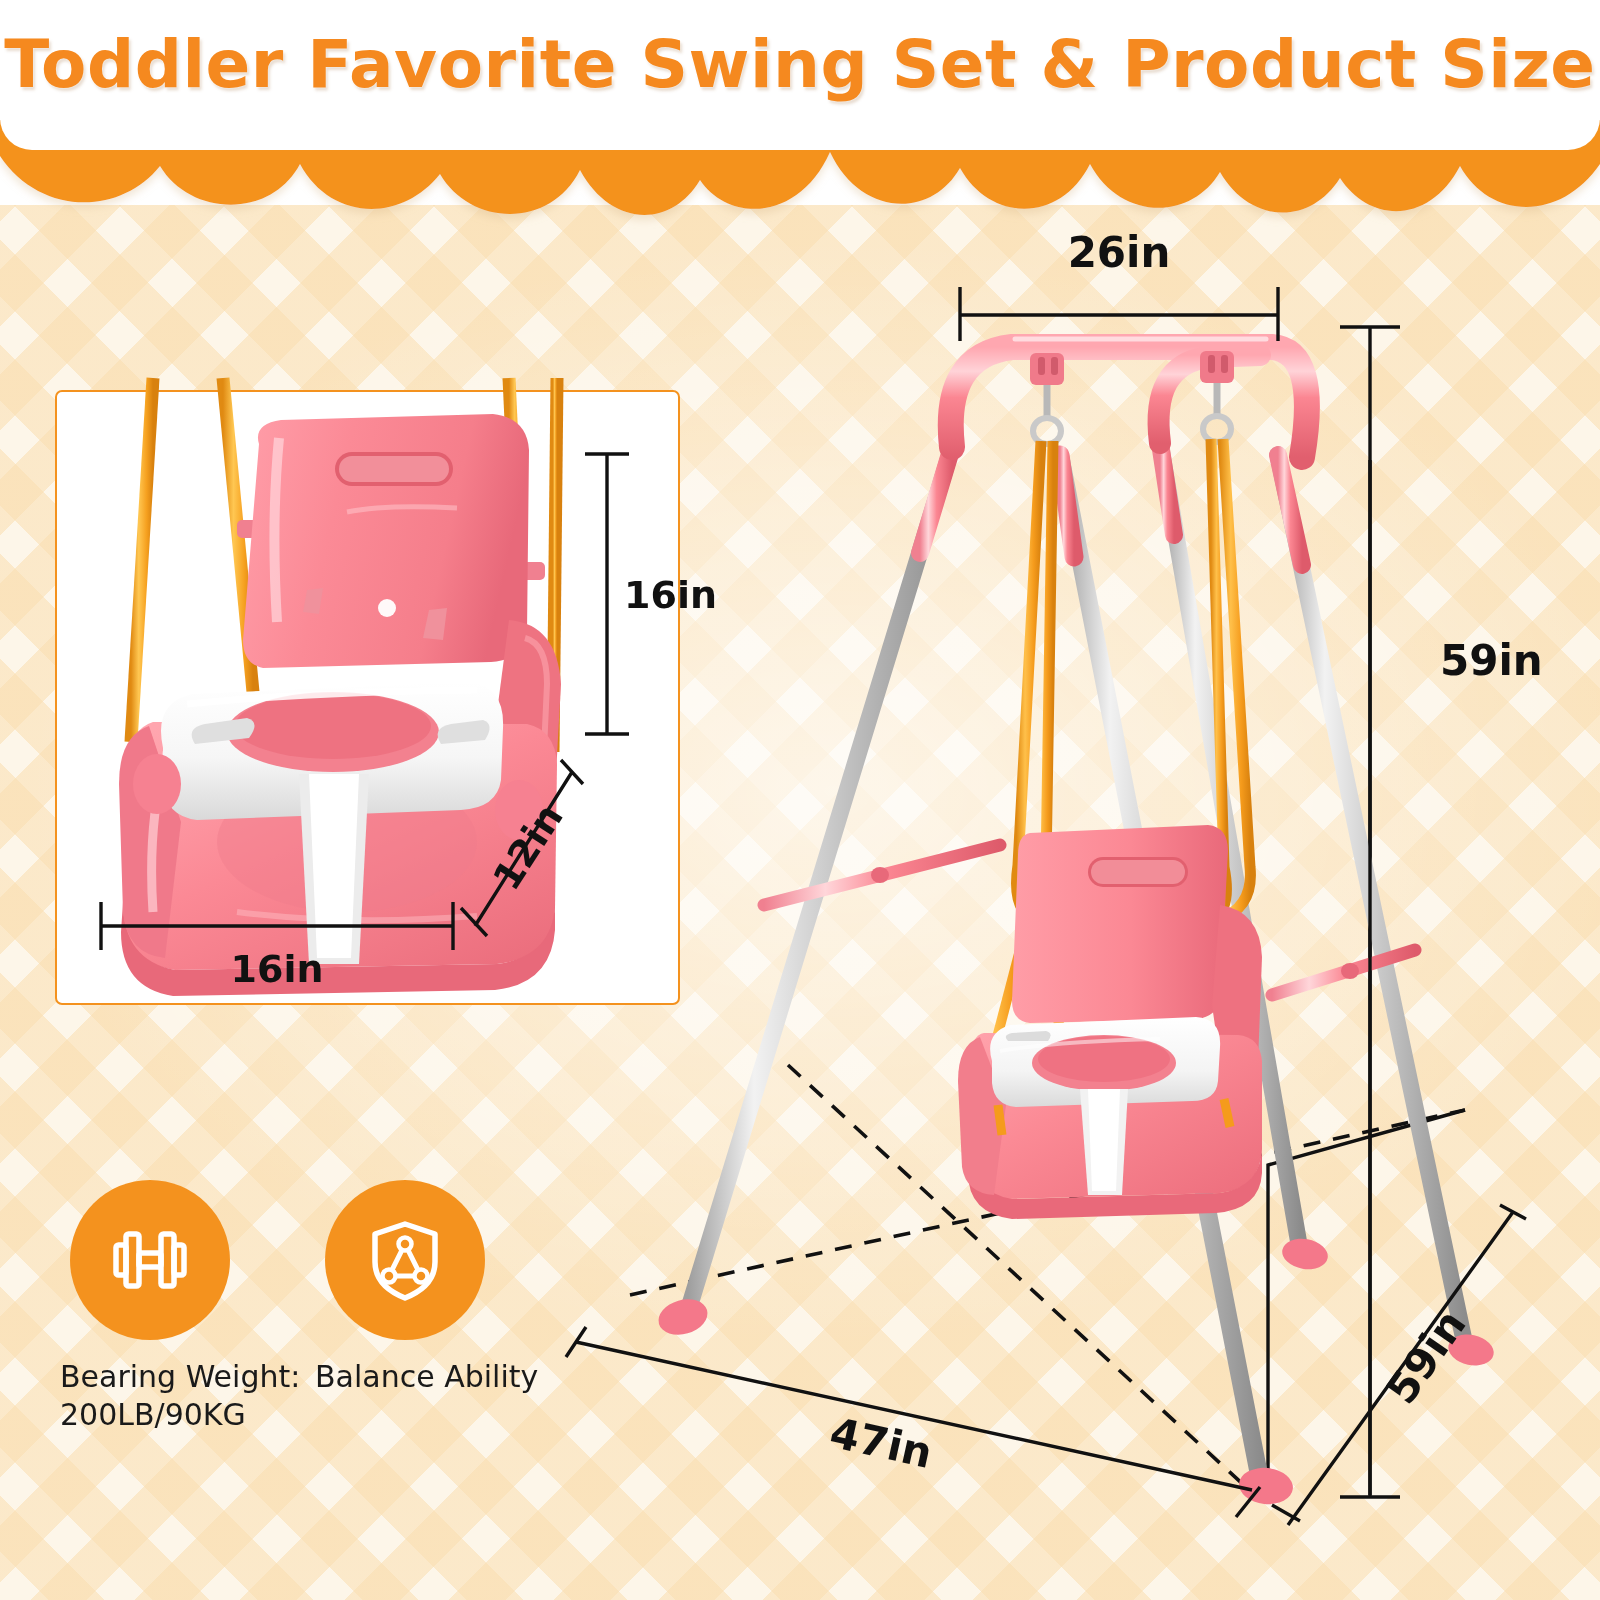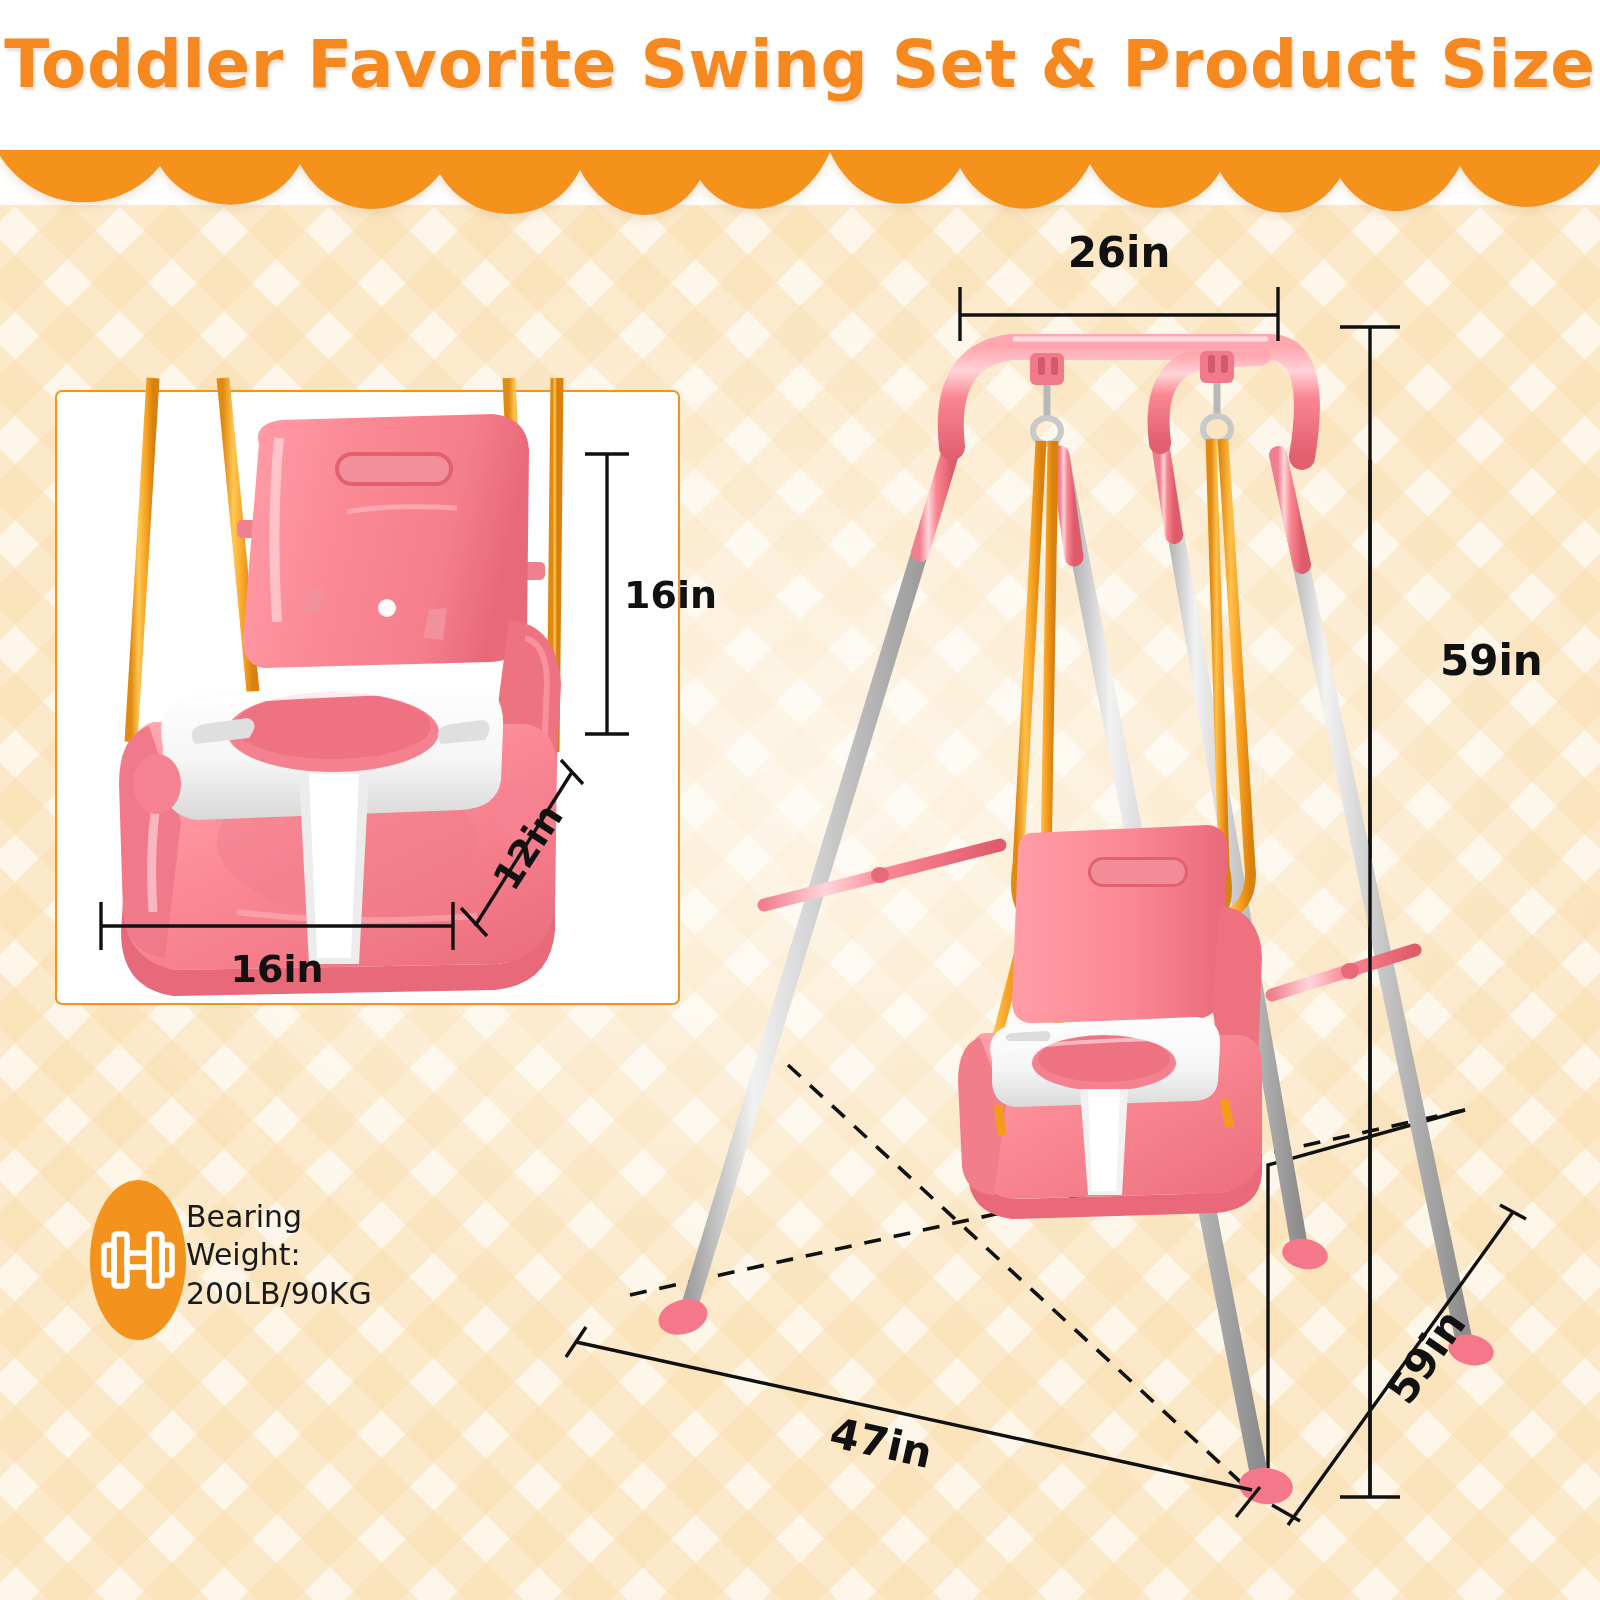--- a/index.html
+++ b/index.html
@@ -19,20 +19,21 @@
     overflow: hidden;
   }
 
   
   #header-band {
     position: absolute;
     left: 0; top: 0;
     width: 1600px; height: 150px;
     background: #ffffff;
     z-index: 40;
+    border-radius: 32px;
   }
 
   #page-title {
     position: absolute;
     left: 0; top: 26px;
     width: 1600px;
     text-align: center;
     font-family: "DejaVu Sans", sans-serif;
     font-weight: bold;
     font-size: 66px;
@@ -110,23 +111,22 @@
     position: absolute;
     left: 60px; top: 1180px;
     width: 520px; height: 300px;
     display: flex;
     gap: 70px;
     z-index: 25;
   }
   .feature {
     width: 185px;
     display: flex;
-    flex-direction: row;
+    flex-direction: column;
     align-items: flex-start;
-    margin-left: 20px;
   }
   .feature-circle {
     width: 160px; height: 160px;
     border-radius: 50%;
     background: #F4921E;
     display: flex;
     align-items: center;
     justify-content: center;
     margin-left: 10px;
   }
@@ -467,20 +467,34 @@
             <rect x="37" y="41" width="22" height="14" rx="2"></rect>
           </g>
         </svg>
       </div>
       <div class="feature-label">
         <span>Bearing Weight:</span><br>
         <span>200LB/90KG</span>
       </div>
     </div>
 
+    <div class="feature">
+      <div class="feature-circle">
+        <svg width="96" height="96" viewBox="0 0 96 96">
+          <path d="M 48 12 L 78 22 L 78 50 Q 78 74 48 86 Q 18 74 18 50 L 18 22 Z" fill="none" stroke="#FFFFFF" stroke-width="5.5" stroke-linejoin="round"></path>
+          <path d="M 48 32 L 64 64 L 32 64 Z" fill="none" stroke="#FFFFFF" stroke-width="5"></path>
+          <circle cx="48" cy="32" r="6.5" fill="#F4921E" stroke="#FFFFFF" stroke-width="4.5"></circle>
+          <circle cx="32" cy="64" r="6.5" fill="#F4921E" stroke="#FFFFFF" stroke-width="4.5"></circle>
+          <circle cx="64" cy="64" r="6.5" fill="#F4921E" stroke="#FFFFFF" stroke-width="4.5"></circle>
+        </svg>
+      </div>
+      <div class="feature-label">
+        <span>Balance Ability</span>
+      </div>
+    </div>
 
   </div>
 
   <svg id="scallop-divider" viewBox="0 0 1600 110" preserveAspectRatio="none">
     <defs>
       <filter id="scallopShadow" x="-10%" y="-10%" width="120%" height="140%">
         <feDropShadow dx="0" dy="5" stdDeviation="4" flood-color="#D8B98A" flood-opacity="0.35"></feDropShadow>
       </filter>
     </defs>
     <path filter="url(#scallopShadow)" fill="#F4921E" d="M 0 36

